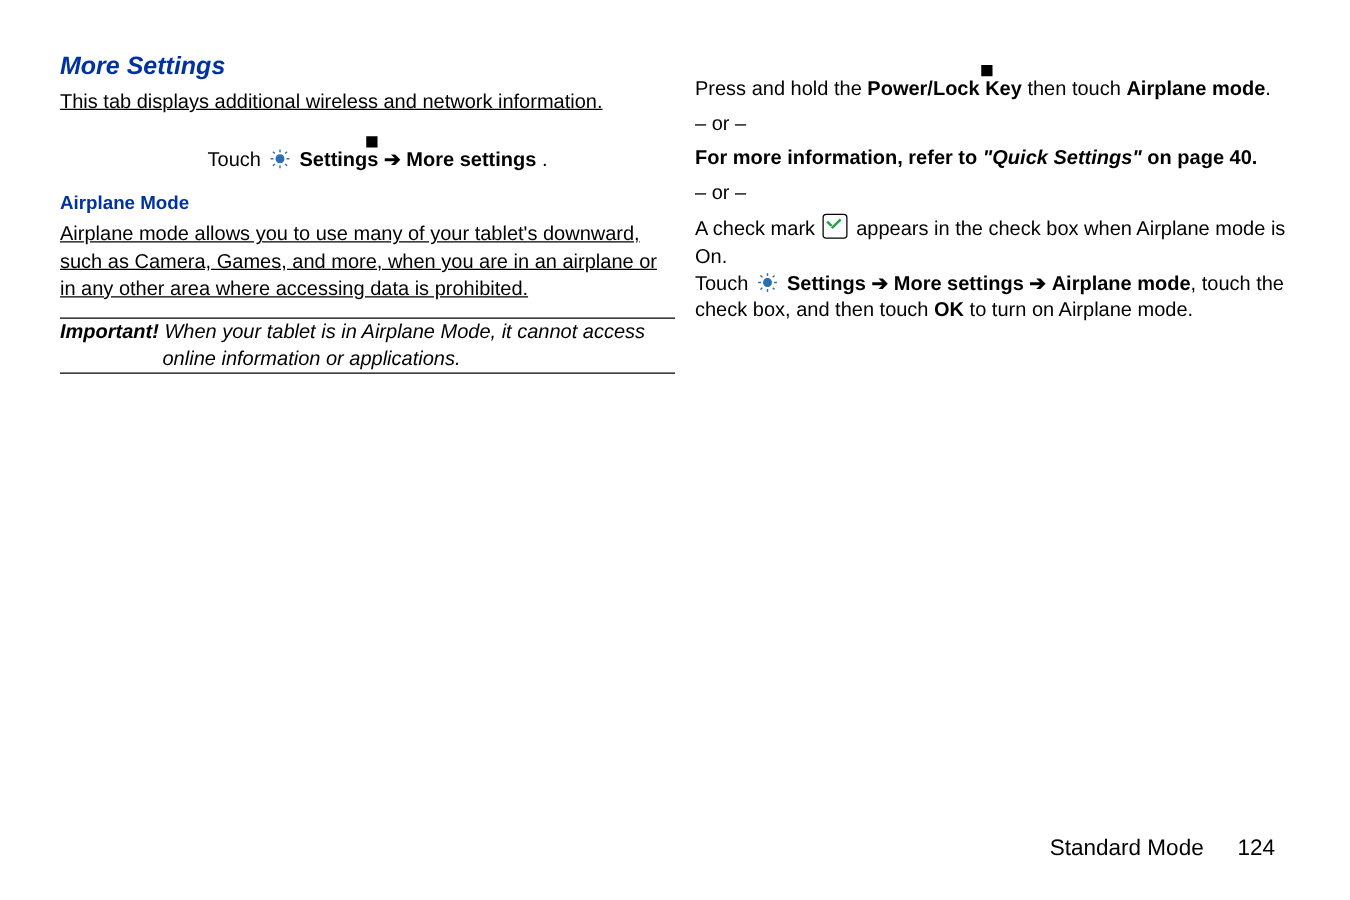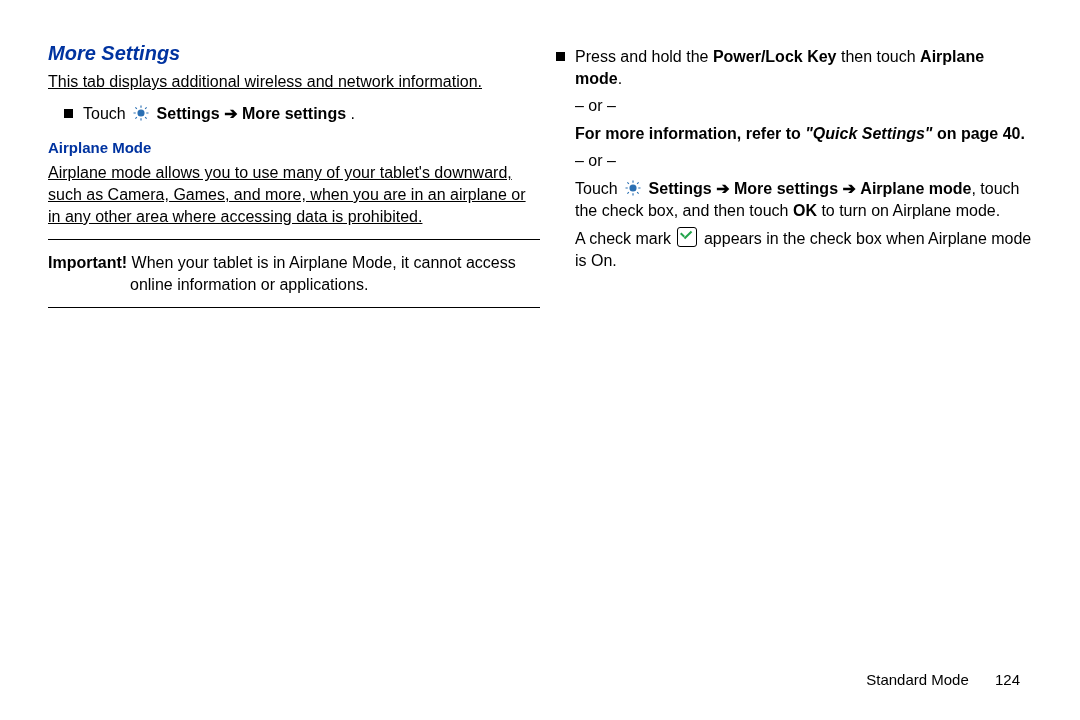--- a/index.html
+++ b/index.html
@@ -27,21 +27,21 @@
     font-size: 20px;
     margin: 0 0 4px 0;
   }
   .sub {
     color: #0033a0;
     font-weight: bold;
     font-size: 15px;
     margin: 14px 0 2px 0;
   }
   p { margin: 4px 0 10px; text-decoration: underline; }
-  .bullet-row { display: flex; align-items: flex-start; margin: 6px 0 4px 16px; }
+  .bullet-row { display: flex; align-items: center; margin: 6px 0 4px 16px; flex-direction: column; }
   .bullet-sq {
     width: 9px; height: 9px; background: #000; flex: none;
     margin: 6px 10px 0 0;
   }
   .bullet-body { flex: 1; }
   .bold { font-weight: bold; }
   .italic { font-style: italic; }
   .arrow { font-family: "Arial Unicode MS", sans-serif; }
   .settings-icon {
     display: inline-block; vertical-align: -3px; width: 18px; height: 18px;
@@ -56,26 +56,27 @@
     content: ""; position: absolute; left: 2px; top: 6px; width: 5px; height: 2px;
     background: #22a34a; transform: rotate(45deg);
   }
   .check-icon::before {
     content: ""; position: absolute; left: 5px; top: 6px; width: 10px; height: 2px;
     background: #22a34a; transform: rotate(-45deg);
   }
   .important-box {
     border-top: 1.2px solid #000;
     border-bottom: 1.2px solid #000;
-    padding: 12px 0;
+    padding: 0 0;
     margin-top: 12px;
+    font-style: italic;
   }
   .important-box .hang { padding-left: 82px; text-indent: -82px; }
   .footer {
-    position: absolute; bottom: 30px; right: 60px; font-size: 15px;
+    position: absolute; bottom: 30px; right: 60px; font-size: 18px;
   }
   .footer .pg { margin-left: 22px; }
 </style>
 </head>
 <body>
 
 <div class="columns">
   <div class="col">
     <h2 class="section">More Settings</h2>
     <p>This tab displays additional wireless and network information.</p>
@@ -117,38 +118,38 @@
 
         <div style="margin:6px 0;">– or –</div>
 
 
         <div style="margin-top:6px;font-weight:bold;">
           <span>For more information, refer to </span><span class="italic">"Quick Settings"</span><span> on page 40.</span>
         </div>
 
         <div style="margin:6px 0;">– or –</div>
 
+        <div style="margin-top:6px;">
+          <span>A check mark </span>
+          <span class="check-icon"></span>
+          <span> appears in the check box when Airplane mode is On.</span>
+        </div>
+
         <div>
           <span>Touch </span>
           <span class="settings-icon">
             <svg viewBox="0 0 24 24">
                 <g fill="none" stroke="#2a6fb3" stroke-width="1.5">
                   <circle cx="12" cy="12" r="4" fill="#2a6fb3"></circle>
                   <path d="M12 2v3M12 19v3M2 12h3M19 12h3M4.5 4.5l2 2M17.5 17.5l2 2M19.5 4.5l-2 2M6.5 17.5l-2 2"></path>
                 </g>
               </svg>
           </span>
           <span class="bold">Settings</span><span class="bold arrow"> ➔ </span><span class="bold">More settings</span><span class="bold arrow"> ➔ </span><span class="bold">Airplane mode</span><span>, touch the check box, and then touch </span><span class="bold">OK</span><span> to turn on Airplane mode.</span>
         </div>
-
-        <div style="margin-top:6px;">
-          <span>A check mark </span>
-          <span class="check-icon"></span>
-          <span> appears in the check box when Airplane mode is On.</span>
-        </div>
       </div>
     </div>
   </div>
 </div>
 
 <div class="footer">
   <span>Standard Mode</span>
   <span class="pg">124</span>
 </div>
 

